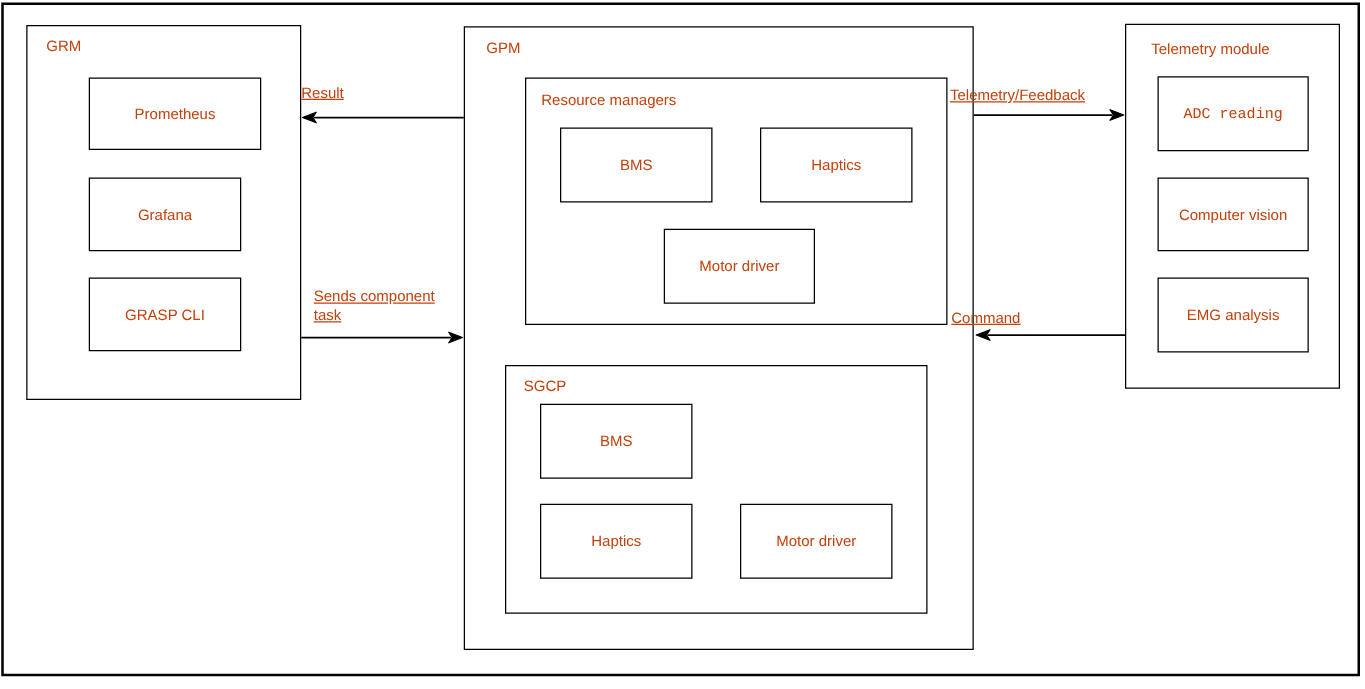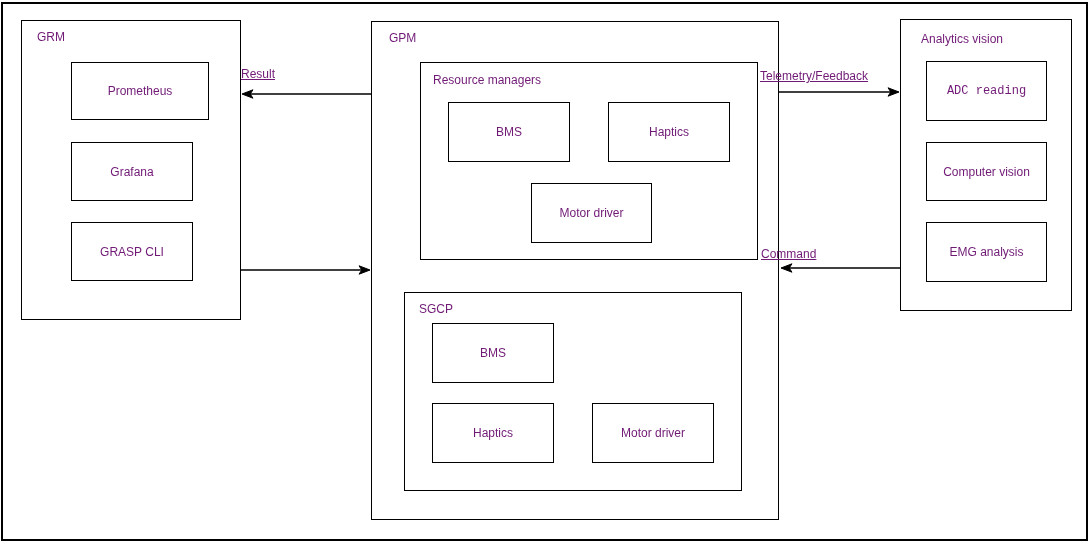--- a/index.html
+++ b/index.html
@@ -7,21 +7,21 @@
     padding: 0;
     background: #ffffff;
   }
   .canvas {
     position: relative;
     width: 1092px;
     height: 551px;
     background: #ffffff;
     font-family: "Liberation Sans", sans-serif;
     font-size: 12px;
-    color: #701a75;
+    color: #c2410c;
     overflow: hidden;
   }
   .outer-border {
     position: absolute;
     left: 1px;
     top: 2px;
     width: 1087px;
     height: 539px;
     border: 2px solid #000000;
     box-sizing: border-box;
@@ -97,21 +97,21 @@
 
     <div class="groupbox" style="left:32px; top:270px; width:338px; height:199px;">
       <span class="group-label" style="left:14px; top:9px;">SGCP</span>
       <div class="node" style="left:27px; top:30px; width:122px; height:60px;">BMS</div>
       <div class="node" style="left:27px; top:110px; width:122px; height:60px;">Haptics</div>
       <div class="node" style="left:187px; top:110px; width:122px; height:60px;">Motor driver</div>
     </div>
   </div>
 
   <div class="groupbox" style="left:900px; top:19px; width:172px; height:292px;">
-    <span class="group-label" style="left:20px; top:12px;">Analytics vision</span>
+    <span class="group-label" style="left:20px; top:12px;">Telemetry module</span>
     <div class="node" style="left:25px; top:41px; width:121px; height:60px;font-family:Liberation Mono, monospace;">ADC reading</div>
     <div class="node" style="left:25px; top:122px; width:121px; height:59px;">Computer vision</div>
     <div class="node" style="left:25px; top:202px; width:121px; height:60px;">EMG analysis</div>
   </div>
 
   <svg class="arrows" viewBox="0 0 1092 551">
     <g>
       <line x1="371" y1="94" x2="251" y2="94"></line>
       <polygon points="242,94 253,89.8 250.2,94 253,98.2"></polygon>
     </g>
@@ -123,16 +123,17 @@
       <line x1="779" y1="92" x2="890" y2="92"></line>
       <polygon points="899,92 888,87.8 890.8,92 888,96.2"></polygon>
     </g>
     <g>
       <line x1="900" y1="268" x2="790" y2="268"></line>
       <polygon points="781,268 792,263.8 789.2,268 792,272.2"></polygon>
     </g>
   </svg>
 
   <div class="arrow-label" style="left:241px; top:67px; width:130px;">Result</div>
+  <div class="arrow-label" style="left:251px; top:230px; width:112px;">Sends component task</div>
   <div class="arrow-label" style="left:760px; top:69px; width:160px;">Telemetry/Feedback</div>
   <div class="arrow-label" style="left:761px; top:247px; width:160px;">Command</div>
 
 </div>
 
 </body></html>

